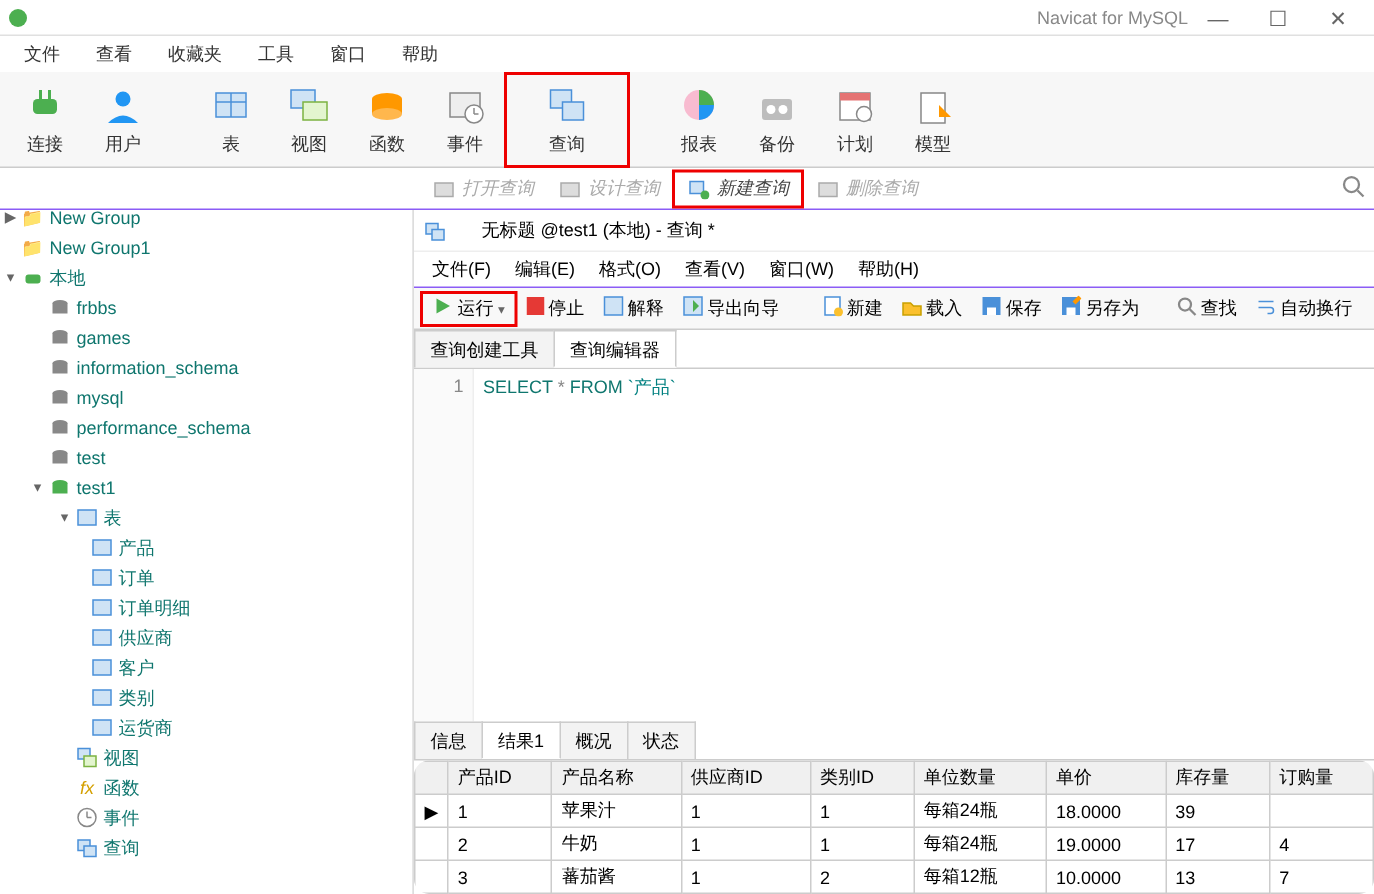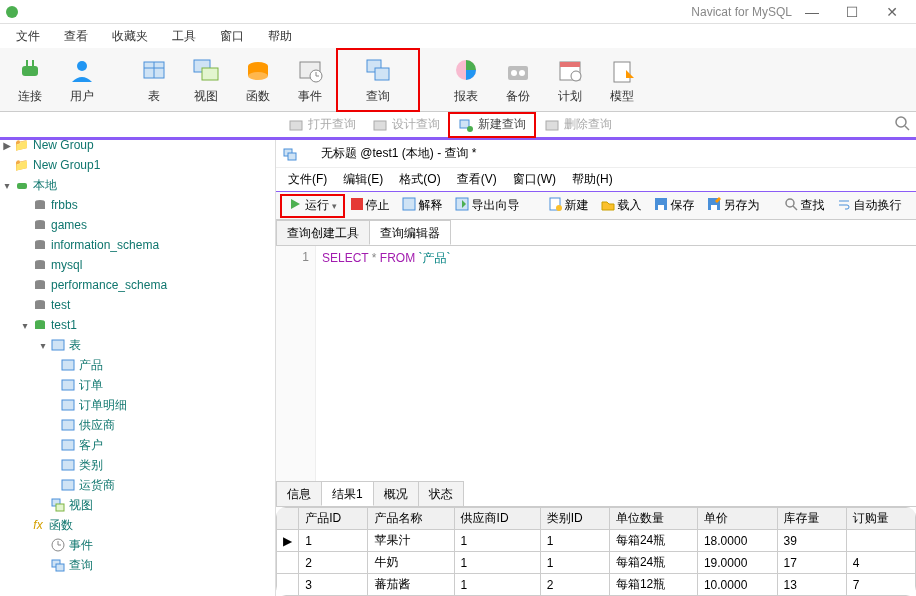--- a/index.html
+++ b/index.html
@@ -19,37 +19,37 @@
 .redbox { border: 2px solid #e00; }
 .main { display: flex; height: calc(596px - 24px - 24px - 64px); }
 .sidebar { width: 276px; border-right: 1px solid #e0e0e0; display: flex; flex-direction: column; }
 .sidebar-hdr { background: #eaeaea; padding: 3px 6px; color: #333; }
 .tree { overflow-y: auto; flex: 1; }
 .tree-row { display: flex; align-items: center; height: 20px; white-space: nowrap; }
 .tree-arr { width: 14px; text-align:center; color:#666; font-size:10px;}
 .tree-ic { width: 16px; height:16px; display:inline-flex; align-items:center; justify-content:center; margin-right:3px;}
 .tree-lbl { color: #0f766e; }
 .content { flex: 1; display: flex; flex-direction: column; }
-.subtoolbar { height: 28px; background: #fff; border-bottom: 3px solid #8b5cf6; display: flex; align-items: center; justify-content: flex-start; padding-left: 280px; position:absolute; top:112px; left:0; right:0;}
+.subtoolbar { height: 28px; background: #fff; border-bottom: 1px solid #8b5cf6; display: flex; align-items: center; justify-content: flex-start; padding-left: 280px; position:absolute; top:112px; left:0; right:0;font-style:italic;}
 .sub-item { display: flex; align-items: center; height: 26px; padding: 0 8px; gap: 4px; color:#444;}
 .sub-item.gray { color:#aaa; }
 .sub-ic { width:16px; height:16px; display:inline-flex; align-items:center; justify-content:center;}
 .content-inner { padding-top: 28px; flex:1; display:flex; flex-direction: column; border-left:1px solid #ddd; margin-left:-1px;}
 .doc-hdr { height: 28px; display: flex; align-items: center; padding: 0 6px; gap:20px; border-bottom:1px solid #eee;}
 .doc-menu { height: 24px; display: flex; align-items: center; padding: 0 4px; border-bottom:1px solid #8b5cf6;}
 .doc-menu span { padding: 0 8px; }
 .query-tb { height: 28px; display: flex; align-items: center; padding: 0 4px; border-bottom:1px solid #ccc; background:#f8f8f8;}
 .qbtn { display: flex; align-items: center; gap: 3px; padding: 2px 6px; height:24px;}
 .tabs { height: 26px; display: flex; border-bottom: 1px solid #ccc; }
 .tab { padding: 4px 10px; border: 1px solid #ccc; border-bottom:none; margin-right:-1px; background:#f3f3f3;}
 .tab.active { background: #fff; border-bottom:1px solid #fff; position:relative; z-index:1;}
 .editor { display: flex; flex:1; min-height: 160px; background:#fff; font-family: Consolas, monospace; font-size:13px;}
 .gutter { width: 40px; text-align: right; padding: 4px 6px; color: #888; background:#fafafa; border-right:1px solid #eee;}
 .code { padding: 4px 6px; }
-.kw { color: #a21caf; }
+.kw { color: #0f766e; }
 .op { color: #888; }
 .ident { color: #008080; }
 .result-tabs { height: 26px; display: flex; border-bottom: 1px solid #ccc; }
 .grid { overflow:auto;border-radius:10px; }
 .grid table { border-collapse: collapse; width: 100%; }
 .grid th, .grid td { border: 1px solid #ccc; padding: 2px 6px; text-align: left; height:22px; background:#fff; font-size:12px;}
 .grid th { background: #f0f0f0; font-weight: normal; }
 .rowind { width: 12px; background:#f0f0f0; text-align:center; color:#000;}
 .num { text-align: right; }
 
@@ -396,21 +396,21 @@
       <div class="tree-row" style="padding-left:36px">
           <span class="tree-arr"></span>
           <span class="tree-ic">
             <svg width="14" height="14">
               <rect x="1" y="1" width="8" height="7" fill="#cfe3f5" stroke="#4a90d9"></rect>
               <rect x="5" y="6" width="8" height="7" fill="#e3f5cf" stroke="#7cb342"></rect>
             </svg>
           </span>
           <span class="tree-lbl">视图</span>
         </div>
-      <div class="tree-row" style="padding-left:16px">
+      <div class="tree-row" style="padding-left:36px">
           <span class="tree-arr"></span>
           <span class="tree-ic">
             <span style="color:#d4a000;font-style:italic">fx</span>
           </span>
           <span class="tree-lbl">函数</span>
         </div>
       <div class="tree-row" style="padding-left:36px">
           <span class="tree-arr"></span>
           <span class="tree-ic">
             <svg width="14" height="14">

